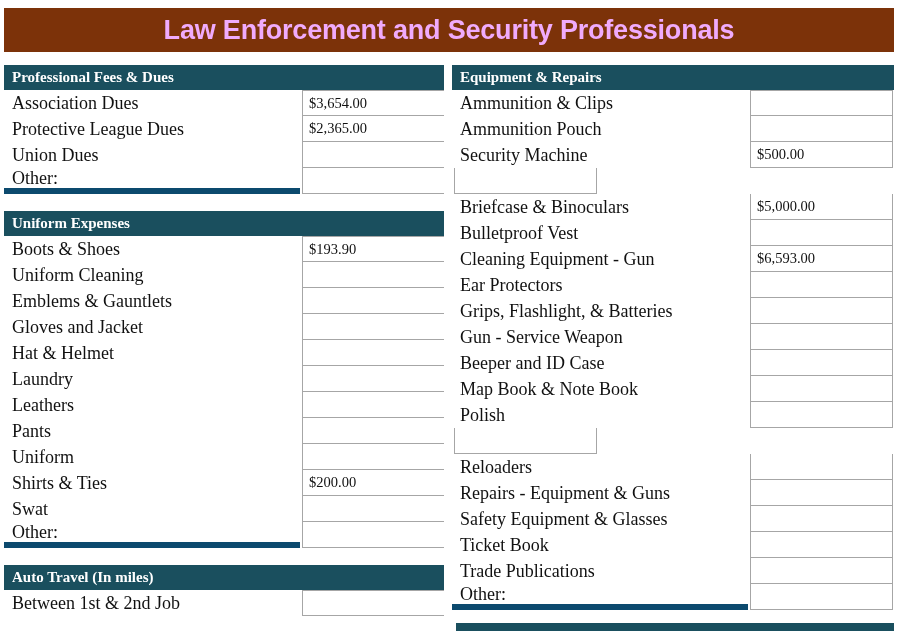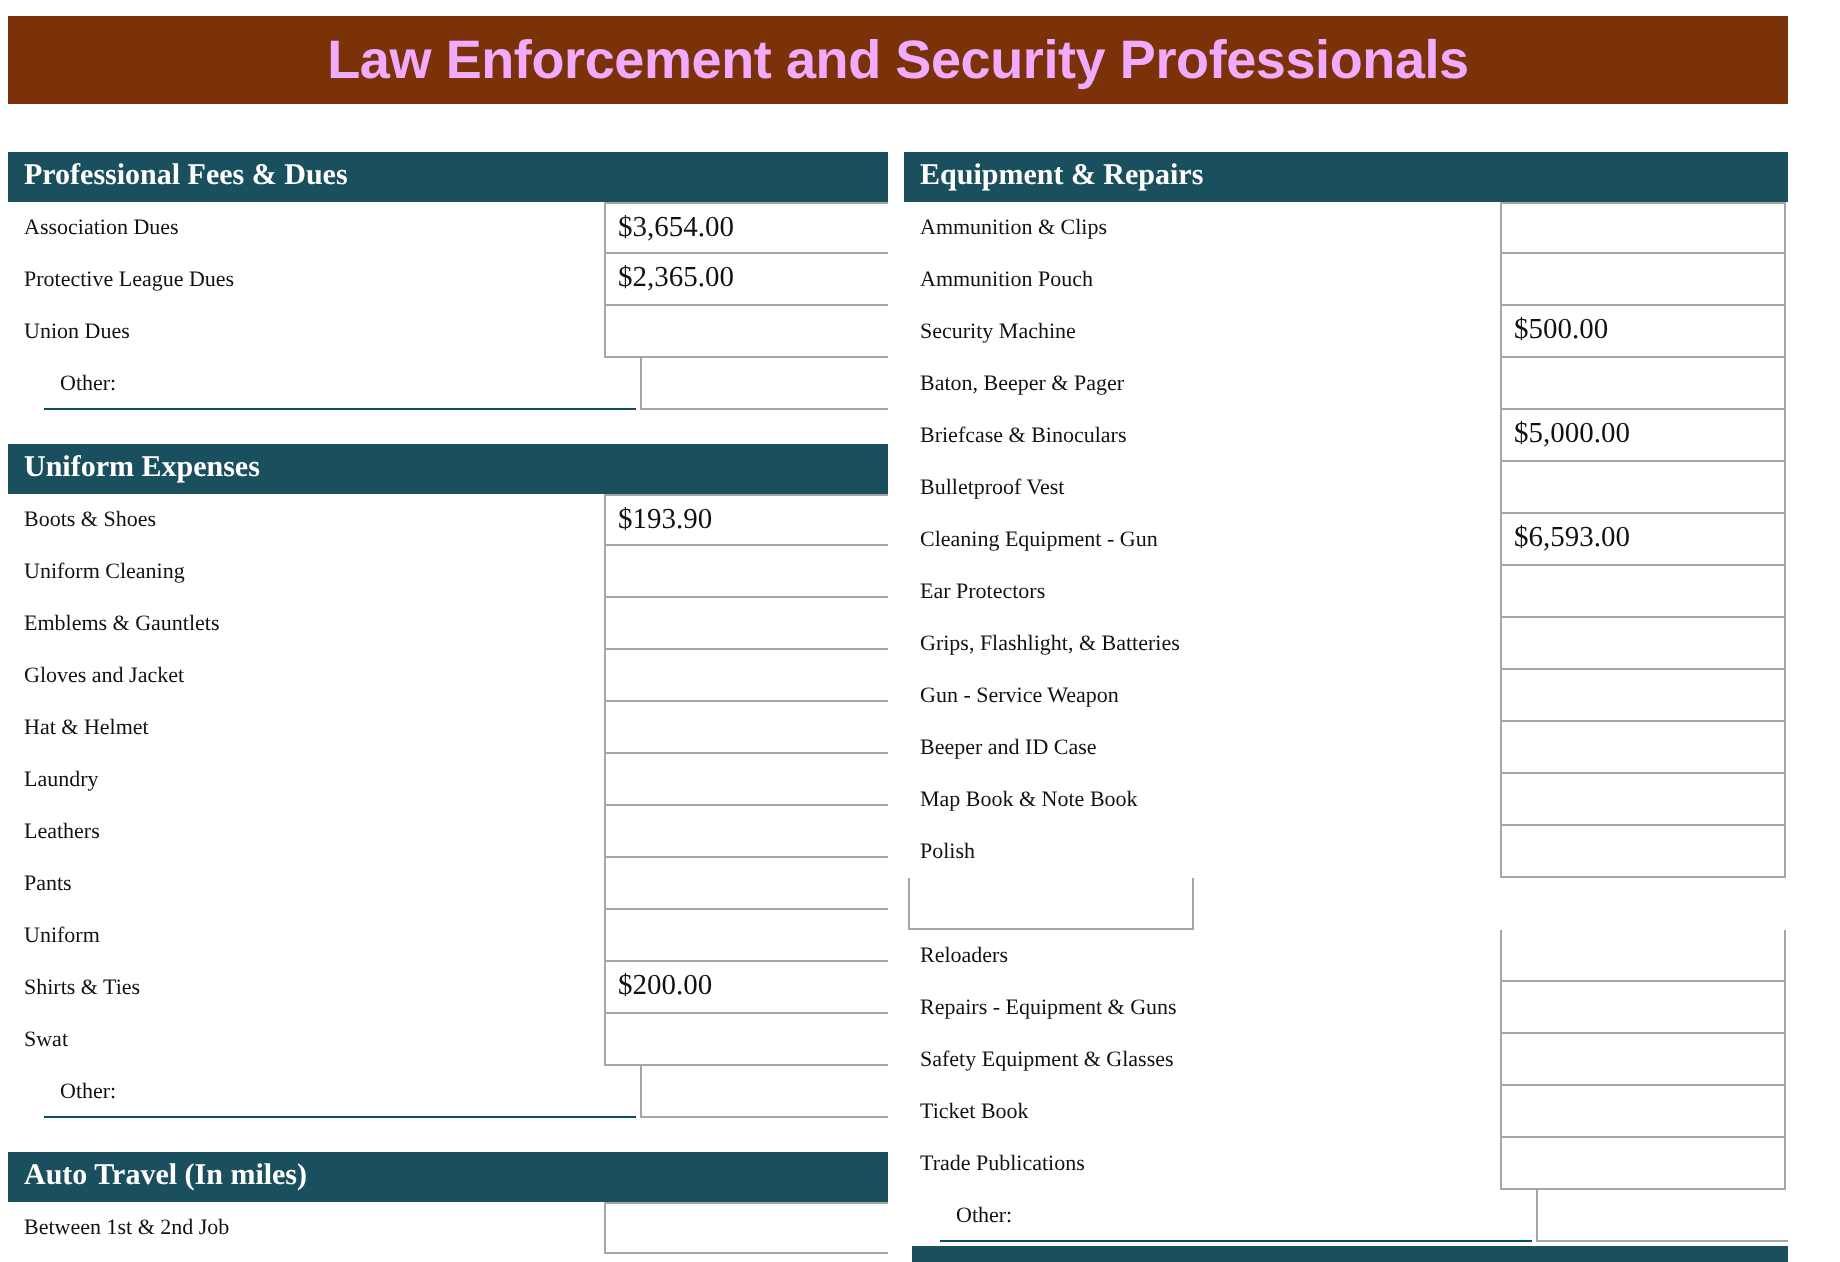--- a/index.html
+++ b/index.html
@@ -22,21 +22,21 @@
   .title-bar .title-text{
     color:#f0abfc;
     font-family:"Liberation Sans","DejaVu Sans",sans-serif;
     font-weight:bold;
     font-size:27px;
     letter-spacing:-0.2px;
     white-space:nowrap;
   }
 
   
-  .col{position:absolute;top:76px;}
+  .col{position:absolute;top:65px;}
   .col-left{left:4px;width:440px;}
   .col-right{left:452px;width:442px;}
 
   
   .section{position:relative;}
   .section + .section{margin-top:17px;}
 
   .sec-head{
     background:#1a4f5e;
     color:#ffffff;
@@ -54,21 +54,21 @@
   .rows{position:relative;}
 
   .row{
     position:relative;
     height:26px;
     display:flex;
     align-items:stretch;
   }
   .row .label{
     flex:0 0 auto;
-    font-size:11px;
+    font-size:18px;
     color:#111111;
     display:flex;align-items:center;
     padding-left:8px;
     box-sizing:border-box;
     white-space:nowrap;
     overflow:hidden;
   }
   .col-left .row .label{width:296px;}
   .col-right .row .label{width:296px;}
 
@@ -89,22 +89,21 @@
     position:relative;
   }
   .col-right .row .value{width:143px;}
   .rows .row:first-child .value{border-top:1px solid #a6a6a6;}
 
   .value .cur{flex:0 0 auto;}
   .value .amt{flex:1 1 auto;text-align:left;}
 
   
   .row.other .label{
-    border-bottom:1px solid #0c4a6e;
-    margin-left:18px;
+    border-bottom:6px solid #0c4a6e;
   }
 
   
   .col-right .row .label{width:296px;}
   .col-right .row .spacer{flex:0 0 2px;}
 
   
   .bottom-bar{
     position:absolute;left:456px;top:623px;width:438px;height:9px;
     background:#1a4f5e;
@@ -297,21 +296,20 @@
           </div>
           <div class="row">
             <div class="label">Security Machine</div>
             <div class="spacer"></div>
             <div class="value">
               <span class="cur">$</span>
               <span class="amt">500.00</span>
             </div>
           </div>
           <div class="row">
-            <div class="label">Baton, Beeper &amp; Pager</div>
             <div class="spacer"></div>
             <div class="value">
               <span class="cur"></span>
               <span class="amt"></span>
             </div>
           </div>
           <div class="row">
             <div class="label">Briefcase &amp; Binoculars</div>
             <div class="spacer"></div>
             <div class="value">

